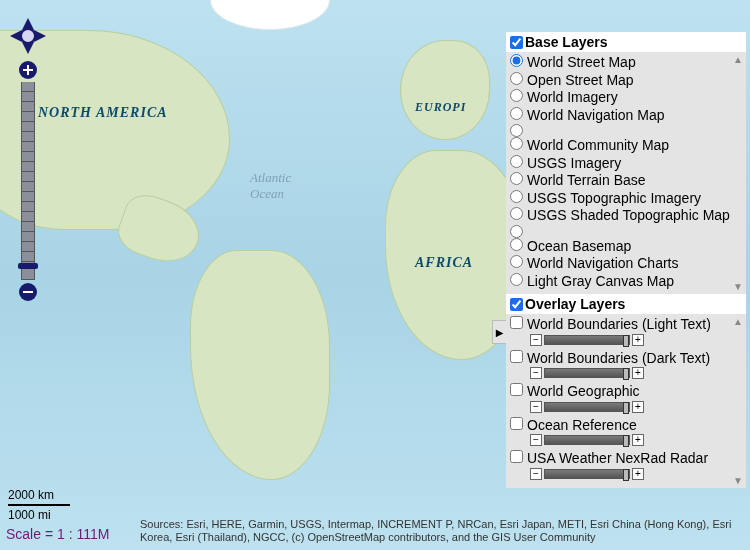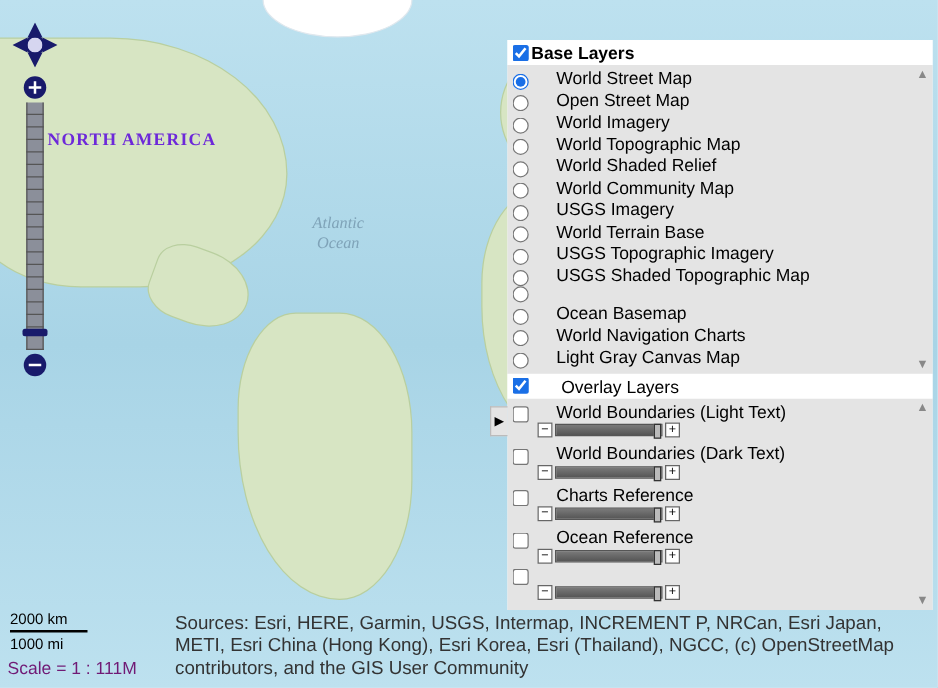--- a/index.html
+++ b/index.html
@@ -2,39 +2,39 @@
 <html><head>
 <meta charset="utf-8">
 <style>
   * { box-sizing: border-box; }
   html, body { margin:0; padding:0; width:750px; height:550px; font-family: Arial, Helvetica, sans-serif; overflow:hidden; }
   .viewport { position:relative; width:750px; height:550px; background:#a8d4e6; }
   
   .ocean { position:absolute; inset:0; background: linear-gradient(180deg,#bde1ef 0%,#a8d4e6 50%,#bde1ef 100%); }
   .land { position:absolute; background:#d7e5c3; border:1px solid #b9cf9f; }
   .ice  { position:absolute; background:#ffffff; border:1px solid #e0e8ee; }
-  .map-label { position:absolute; color:#6d28d9; font-size:14px; font-weight:bold; letter-spacing:1px; font-family: Georgia, serif; }
-  .ocean-label { position:absolute; color:#7fa3b8; font-style:italic; font-size:13px; text-align:center; font-family: Georgia, serif; }
+  .map-label { position:absolute; color:#0c4a6e; font-size:14px; font-weight:bold; letter-spacing:1px; font-family: Georgia, serif; font-style: italic; }
+  .ocean-label { position:absolute; color:#7fa3b8; font-style:italic; font-size:13px; text-align:left; font-family: Georgia, serif; }
   
   .nav { position:absolute; left:10px; top:18px; width:36px; display:flex; flex-direction:column; align-items:center; }
   .compass { width:36px; height:36px; margin-bottom:4px; }
   .zoom-btn { width:20px; height:20px; margin:2px 0; }
   .zoom-slider { width:14px; display:flex; flex-direction:column; align-items:center; background:#8b8f9a; border-left:1px solid #555; border-right:1px solid #555; }
   .zoom-tick { width:14px; height:10px; border-bottom:1px solid #555; }
   .zoom-marker { width:20px; height:6px; background:#181a6b; border-radius:2px; margin:1px 0; }
   
   .scalebar { position:absolute; left:8px; bottom:28px; font-size:12px; color:#000; }
   .scalebar .line { height:2px; background:#000; width:62px; margin:2px 0; }
   .scale-text { position:absolute; left:6px; bottom:8px; font-size:14px; color:#701a75; }
-  .attribution { position:absolute; left:140px; bottom:6px; right:6px; font-size:15px; color:#333; line-height:1.2; }
-  
-  .panel { position:absolute; right:4px; top:32px; width:340px; background:#ffffff; }
+  .attribution { position:absolute; left:140px; bottom:6px; right:6px; font-size:11px; color:#333; line-height:1.2; }
+  
+  .panel { position:absolute; right:4px; top:32px; width:240px; background:#ffffff; }
   .section-header { background:#ffffff; padding:2px 4px; font-size:14px; display:flex; align-items:center; }
   .section-body { background:#e4e4e4; padding:2px 4px 4px 4px; position:relative; font-size:14px; }
-  .radio-row, .check-row { display:flex; align-items:flex-end; line-height:1.25; gap:20px; }
+  .radio-row, .check-row { display:flex; align-items:flex-start; line-height:1.25; gap:2px; }
   .radio-row input, .check-row input, .section-header input { margin:0 2px 0 0; accent-color:#1a6fe6; }
   .opacity { display:flex; align-items:center; gap:2px; margin:0 0 4px 20px; }
   .opacity .btn { width:12px; height:12px; background:#fff; border:1px solid #666; font-size:10px; line-height:10px; text-align:center; }
   .opacity .track { width:86px; height:10px; background:linear-gradient(#7a7a7a,#555); border:1px solid #555; position:relative; }
   .opacity .thumb { position:absolute; right:0; top:-1px; width:6px; height:12px; background:#bbb; border:1px solid #333; }
   .scroll-hint { position:absolute; right:2px; width:12px; text-align:center; color:#888; font-size:10px; }
   .flyout-tab { position:absolute; left:-14px; width:14px; height:24px; background:#e4e4e4; border:1px solid #bbb; border-right:none; display:flex; align-items:center; justify-content:center; font-size:10px; }
 </style>
 </head>
 <body>
@@ -120,25 +120,24 @@
         <label class="radio-row">
           <input type="radio" name="base" style="">
           <span>Open Street Map</span>
         </label>
         <label class="radio-row">
           <input type="radio" name="base" style="">
           <span>World Imagery</span>
         </label>
         <label class="radio-row">
           <input type="radio" name="base" style="">
-          <span>World Topographic Map</span>
-        </label>
-        <label class="radio-row">
-          <input type="radio" name="base" style="">
-          <span>World Shaded Relief</span>
+          <span>World Navigation Map</span>
+        </label>
+        <label class="radio-row">
+          <input type="radio" name="base" style="">
         </label>
         <label class="radio-row">
           <input type="radio" name="base" style="">
           <span>World Community Map</span>
         </label>
         <label class="radio-row">
           <input type="radio" name="base" style="">
           <span>USGS Imagery</span>
         </label>
         <label class="radio-row">
@@ -164,21 +163,21 @@
           <input type="radio" name="base" style="">
           <span>World Navigation Charts</span>
         </label>
         <label class="radio-row">
           <input type="radio" name="base" style="">
           <span>Light Gray Canvas Map</span>
         </label>
       </div>
     <div class="section-header">
       <input type="checkbox" checked="" style="">
-      <span style="font-weight:normal;margin-left:24px;">Overlay Layers</span>
+      <span style="font-weight:bold;">Overlay Layers</span>
     </div>
     <div class="section-body" id="overlay-body">
       <div class="flyout-tab" style="top:6px;">
           <span>▶</span>
         </div>
       <span class="scroll-hint" style="top:2px;">▲</span>
       <span class="scroll-hint" style="bottom:2px;">▼</span>
     <label class="check-row">
           <input type="checkbox" style="">
           <span>World Boundaries (Light Text)</span>
@@ -196,21 +195,21 @@
         </label>
         <div class="opacity">
           <div class="btn">−</div>
           <div class="track">
             <div class="thumb"></div>
           </div>
           <div class="btn">+</div>
         </div>
         <label class="check-row">
           <input type="checkbox" style="">
-          <span>Charts Reference</span>
+          <span>World Geographic</span>
         </label>
         <div class="opacity">
           <div class="btn">−</div>
           <div class="track">
             <div class="thumb"></div>
           </div>
           <div class="btn">+</div>
         </div>
         <label class="check-row">
           <input type="checkbox" style="">
@@ -218,20 +217,21 @@
         </label>
         <div class="opacity">
           <div class="btn">−</div>
           <div class="track">
             <div class="thumb"></div>
           </div>
           <div class="btn">+</div>
         </div>
         <label class="check-row">
           <input type="checkbox" style="">
+          <span>USA Weather NexRad Radar</span>
         </label>
         <div class="opacity">
           <div class="btn">−</div>
           <div class="track">
             <div class="thumb"></div>
           </div>
           <div class="btn">+</div>
         </div>
       </div>
   </div>

